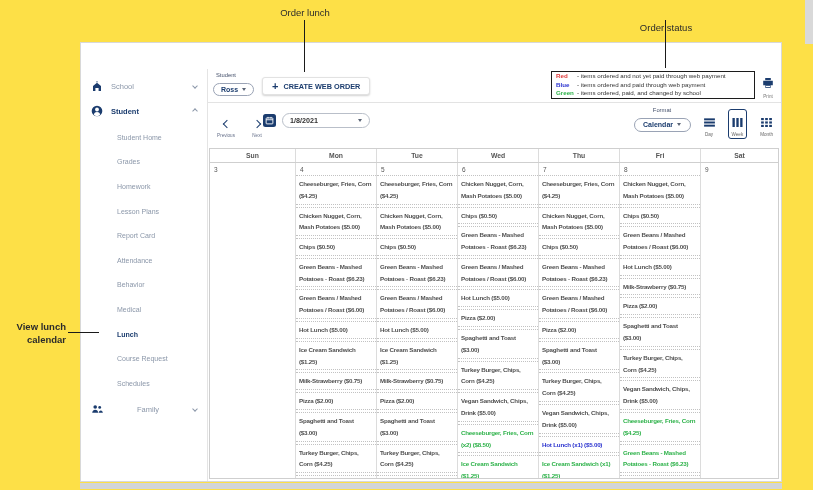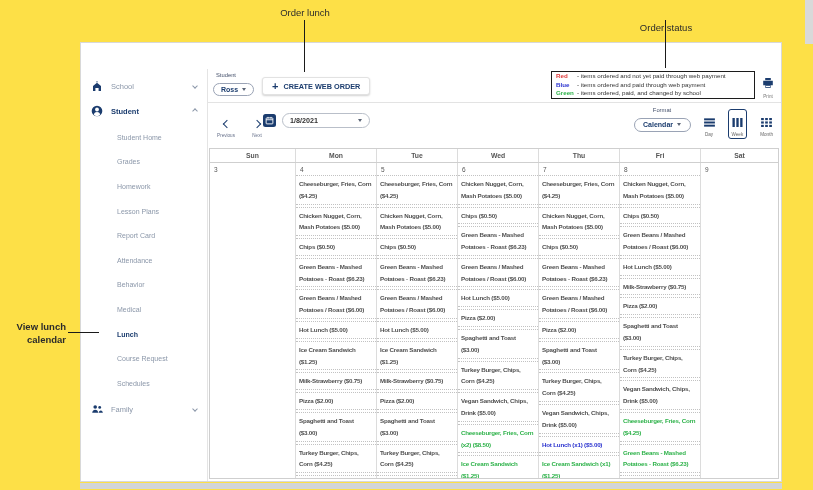--- a/index.html
+++ b/index.html
@@ -20,21 +20,21 @@
   .hamburger { width:13px; display:flex; flex-direction:column; gap:2px; cursor:pointer; }
   .hamburger i { display:block; height:2px; background:#fff; border-radius:1px; }
   .app-title { color:#fff; font-size:9.5px; font-weight:bold; margin-left:12px; letter-spacing:.2px; }
   .appbar-right { margin-left:auto; text-align:right; color:#fff; font-size:6.2px; font-weight:bold; line-height:1.45; text-decoration:underline; }
   .avatar { width:17px; height:17px; border-radius:50%; background:#e9ebee; color:#1b3c6e; font-size:6.5px; font-weight:bold; display:flex; align-items:center; justify-content:center; margin-left:7px; flex:none; }
 
   
   .sidebar { position:absolute; left:0; top:26px; width:127px; bottom:0; background:#fff; border-right:1px solid #e4e4e4; padding-top:6px; }
   .side-item { height:22px; display:flex; align-items:center; padding:0 10px; color:#8b97a9; font-size:7.5px; cursor:pointer; }
   .side-item.tall { height:28px; }
-  .side-item.h27 { height:27px; }
+  .side-item.h27 { height:27px;gap:26px; }
   .side-item .lbl { margin-left:8px; }
   .side-item .chev { margin-left:auto; color:#8b97a9; }
   .side-item.active { color:#1b3c6e; font-weight:bold; }
   .icon12 { width:12px; height:12px; flex:none; }
   .side-sub { margin-left:36px; height:24.6px; display:flex; align-items:center; font-size:7px; color:#8b97a9; cursor:pointer; }
   .side-sub.active { color:#1b3c6e; font-weight:bold; }
 
   
   .main { position:absolute; left:127px; top:26px; right:0; bottom:0; }
   .toolbar1 { position:absolute; left:0; right:0; top:0; height:34px; border-bottom:1px solid #e3e3e3; }

